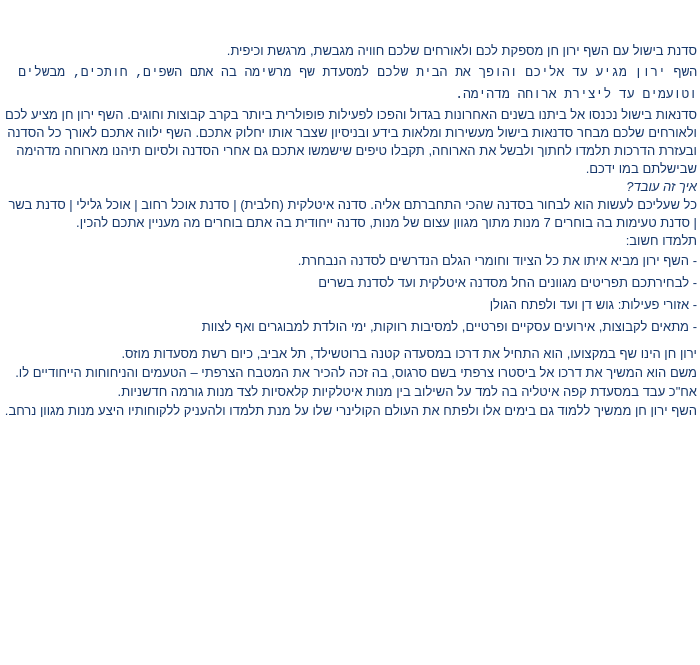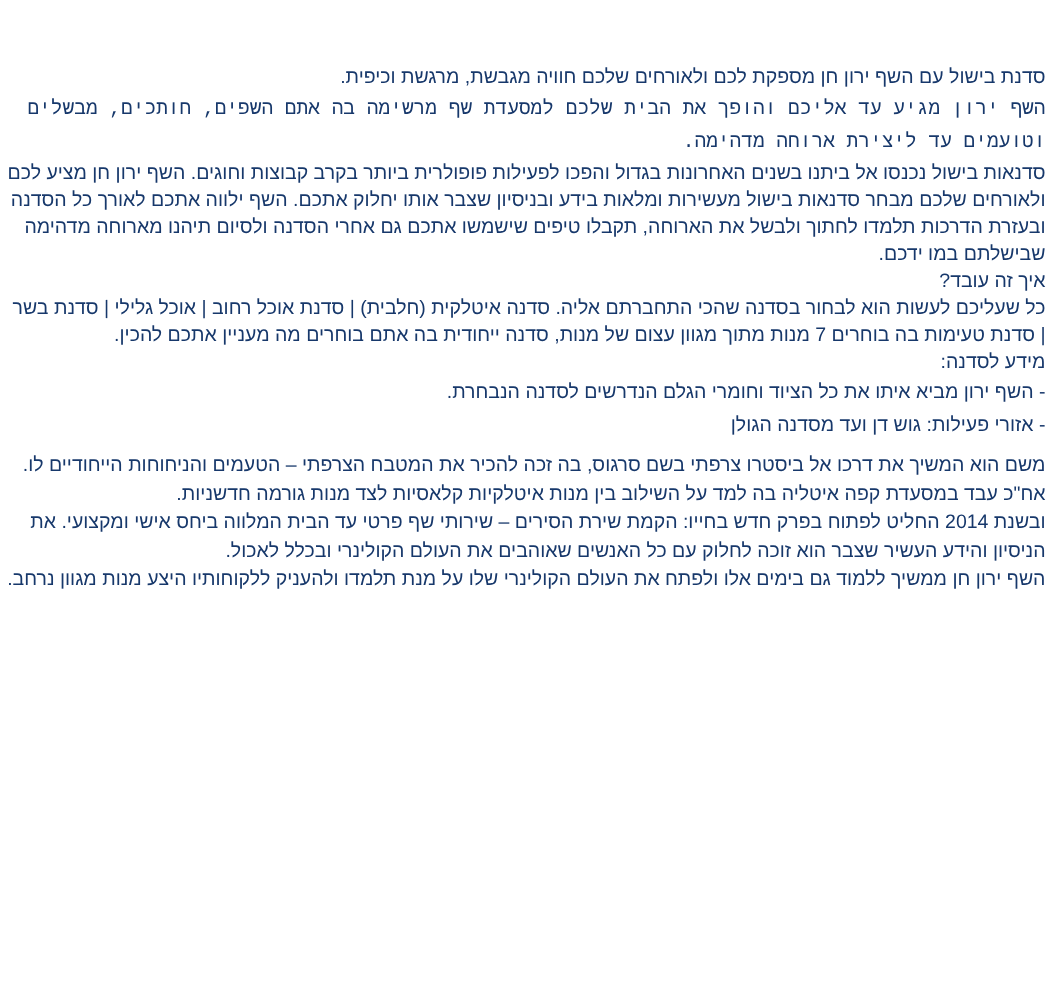--- a/index.html
+++ b/index.html
@@ -11,21 +11,21 @@
     font-size:13px;color:#17386B;
     overflow:hidden;
     margin-top:38px;
   }
   .page p,.page h2{margin:0;font-size:13px;font-weight:normal;}
   .intro-bold{font-weight:bold;line-height:22px;}
   .intro-body{line-height:22px;font-family:Liberation Mono, monospace;}
   .h{font-weight:bold;line-height:18px;}
   .h-about{margin-top:30px;}
   .body{line-height:18px;}
-  .h-how{margin-top:45px;}
+  .h-how{margin-top:45px;font-style:italic;}
   .b{font-weight:normal;}
   .h-info{margin-top:17px;}
   .bullet{line-height:22px;}
   .h-chef{margin-top:26px;}
   .chef{margin-top:6px;}
   .chef-line{line-height:19px;}
   .cta{margin-top:30px;font-weight:bold;line-height:18px;}
 </style>
 </head>
 <body>
@@ -33,27 +33,29 @@
 <div class="page">
 
   <p class="intro-bold">סדנת בישול עם השף ירון חן מספקת לכם ולאורחים שלכם חוויה מגבשת, מרגשת וכיפית.</p>
   <p class="intro-body">השף ירון מגיע עד אליכם והופך את הבית שלכם למסעדת שף מרשימה בה אתם השפים, חותכים, מבשלים וטועמים עד ליצירת ארוחה מדהימה.</p>
 
   <p class="body">סדנאות בישול נכנסו אל ביתנו בשנים האחרונות בגדול והפכו לפעילות פופולרית ביותר בקרב קבוצות וחוגים. השף ירון חן מציע לכם ולאורחים שלכם מבחר סדנאות בישול מעשירות ומלאות בידע ובניסיון שצבר אותו יחלוק אתכם. השף ילווה אתכם לאורך כל הסדנה ובעזרת הדרכות תלמדו לחתוך ולבשל את הארוחה, תקבלו טיפים שישמשו אתכם גם אחרי הסדנה ולסיום תיהנו מארוחה מדהימה שבישלתם במו ידכם.</p>
 
   <h2 class="h h-how">איך זה עובד?</h2>
   <p class="body"><span>כל שעליכם לעשות הוא לבחור בסדנה </span><span class="b">שהכי התחברתם</span><span> אליה. סדנה איטלקית (חלבית) | סדנת אוכל רחוב | אוכל גלילי | סדנת בשר | סדנת טעימות בה בוחרים 7 מנות מתוך מגוון עצום של מנות, סדנה ייחודית בה אתם בוחרים מה מעניין אתכם להכין.</span></p>
 
-  <h2 class="h h-info">מידע לסדנה:</h2>
+  <h2 class="h h-info">תלמדו חשוב:</h2>
   <div class="bullets">
     <p class="bullet">- השף ירון מביא איתו את כל הציוד וחומרי הגלם הנדרשים לסדנה הנבחרת.</p>
-    <p class="bullet">- אזורי פעילות: גוש דן ועד מסדנה הגולן</p>
+    <p class="bullet">- לבחירתכם תפריטים מגוונים החל מסדנה איטלקית ועד לסדנת בשרים</p>
+    <p class="bullet">- אזורי פעילות: גוש דן ועד ולפתח הגולן</p>
+    <p class="bullet">- מתאים לקבוצות, אירועים עסקיים ופרטיים, למסיבות רווקות, ימי הולדת למבוגרים ואף לצוות</p>
   </div>
 
   <div class="chef">
+    <p class="chef-line">ירון חן הינו שף במקצועו, הוא התחיל את דרכו במסעדה קטנה ברוטשילד, תל אביב, כיום רשת מסעדות מוזס.</p>
     <p class="chef-line">משם הוא המשיך את דרכו אל ביסטרו צרפתי בשם סרגוס, בה זכה להכיר את המטבח הצרפתי – הטעמים והניחוחות הייחודיים לו.</p>
     <p class="chef-line">אח"כ עבד במסעדת קפה איטליה בה למד על השילוב בין מנות איטלקיות קלאסיות לצד מנות גורמה חדשניות.</p>
-    <p class="chef-line">ובשנת 2014 החליט לפתוח בפרק חדש בחייו: הקמת שירת הסירים – שירותי שף פרטי עד הבית המלווה ביחס אישי ומקצועי. את הניסיון והידע העשיר שצבר הוא זוכה לחלוק עם כל האנשים שאוהבים את העולם הקולינרי ובכלל לאכול.</p>
     <p class="chef-line">השף ירון חן ממשיך ללמוד גם בימים אלו ולפתח את העולם הקולינרי שלו על מנת תלמדו ולהעניק ללקוחותיו היצע מנות מגוון נרחב.</p>
   </div>
 
 
 </div>
 
 </body></html>

